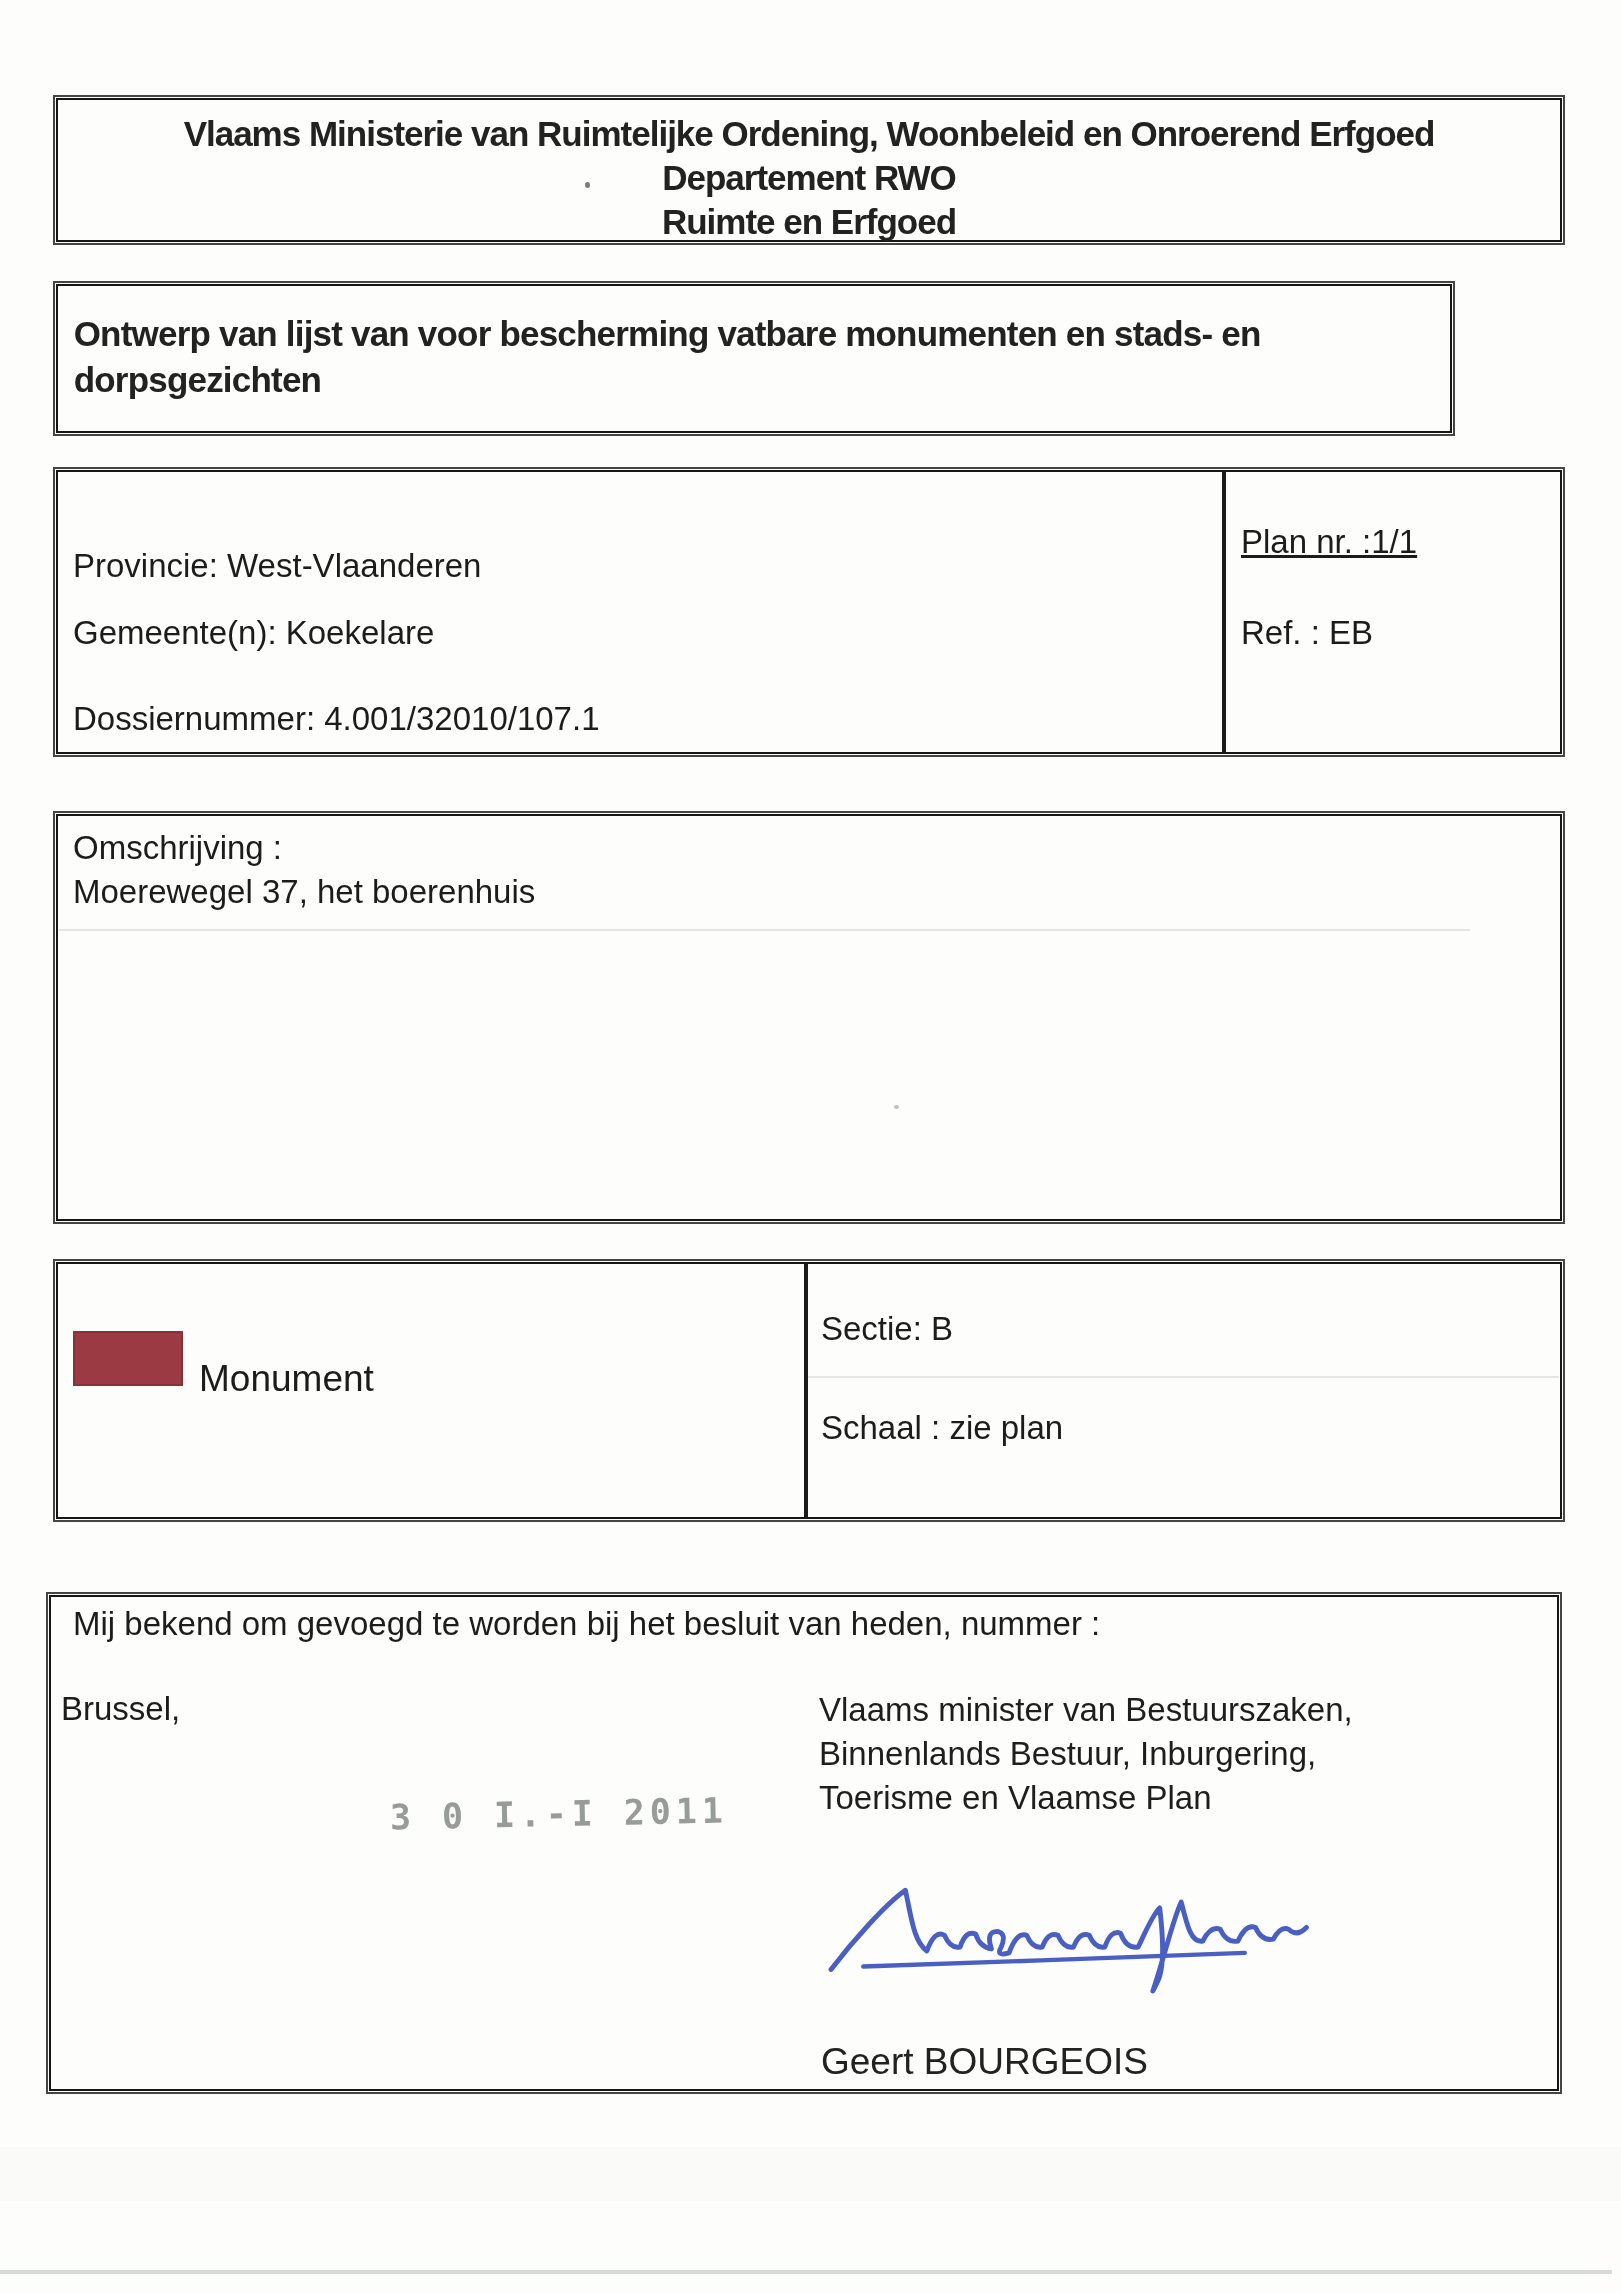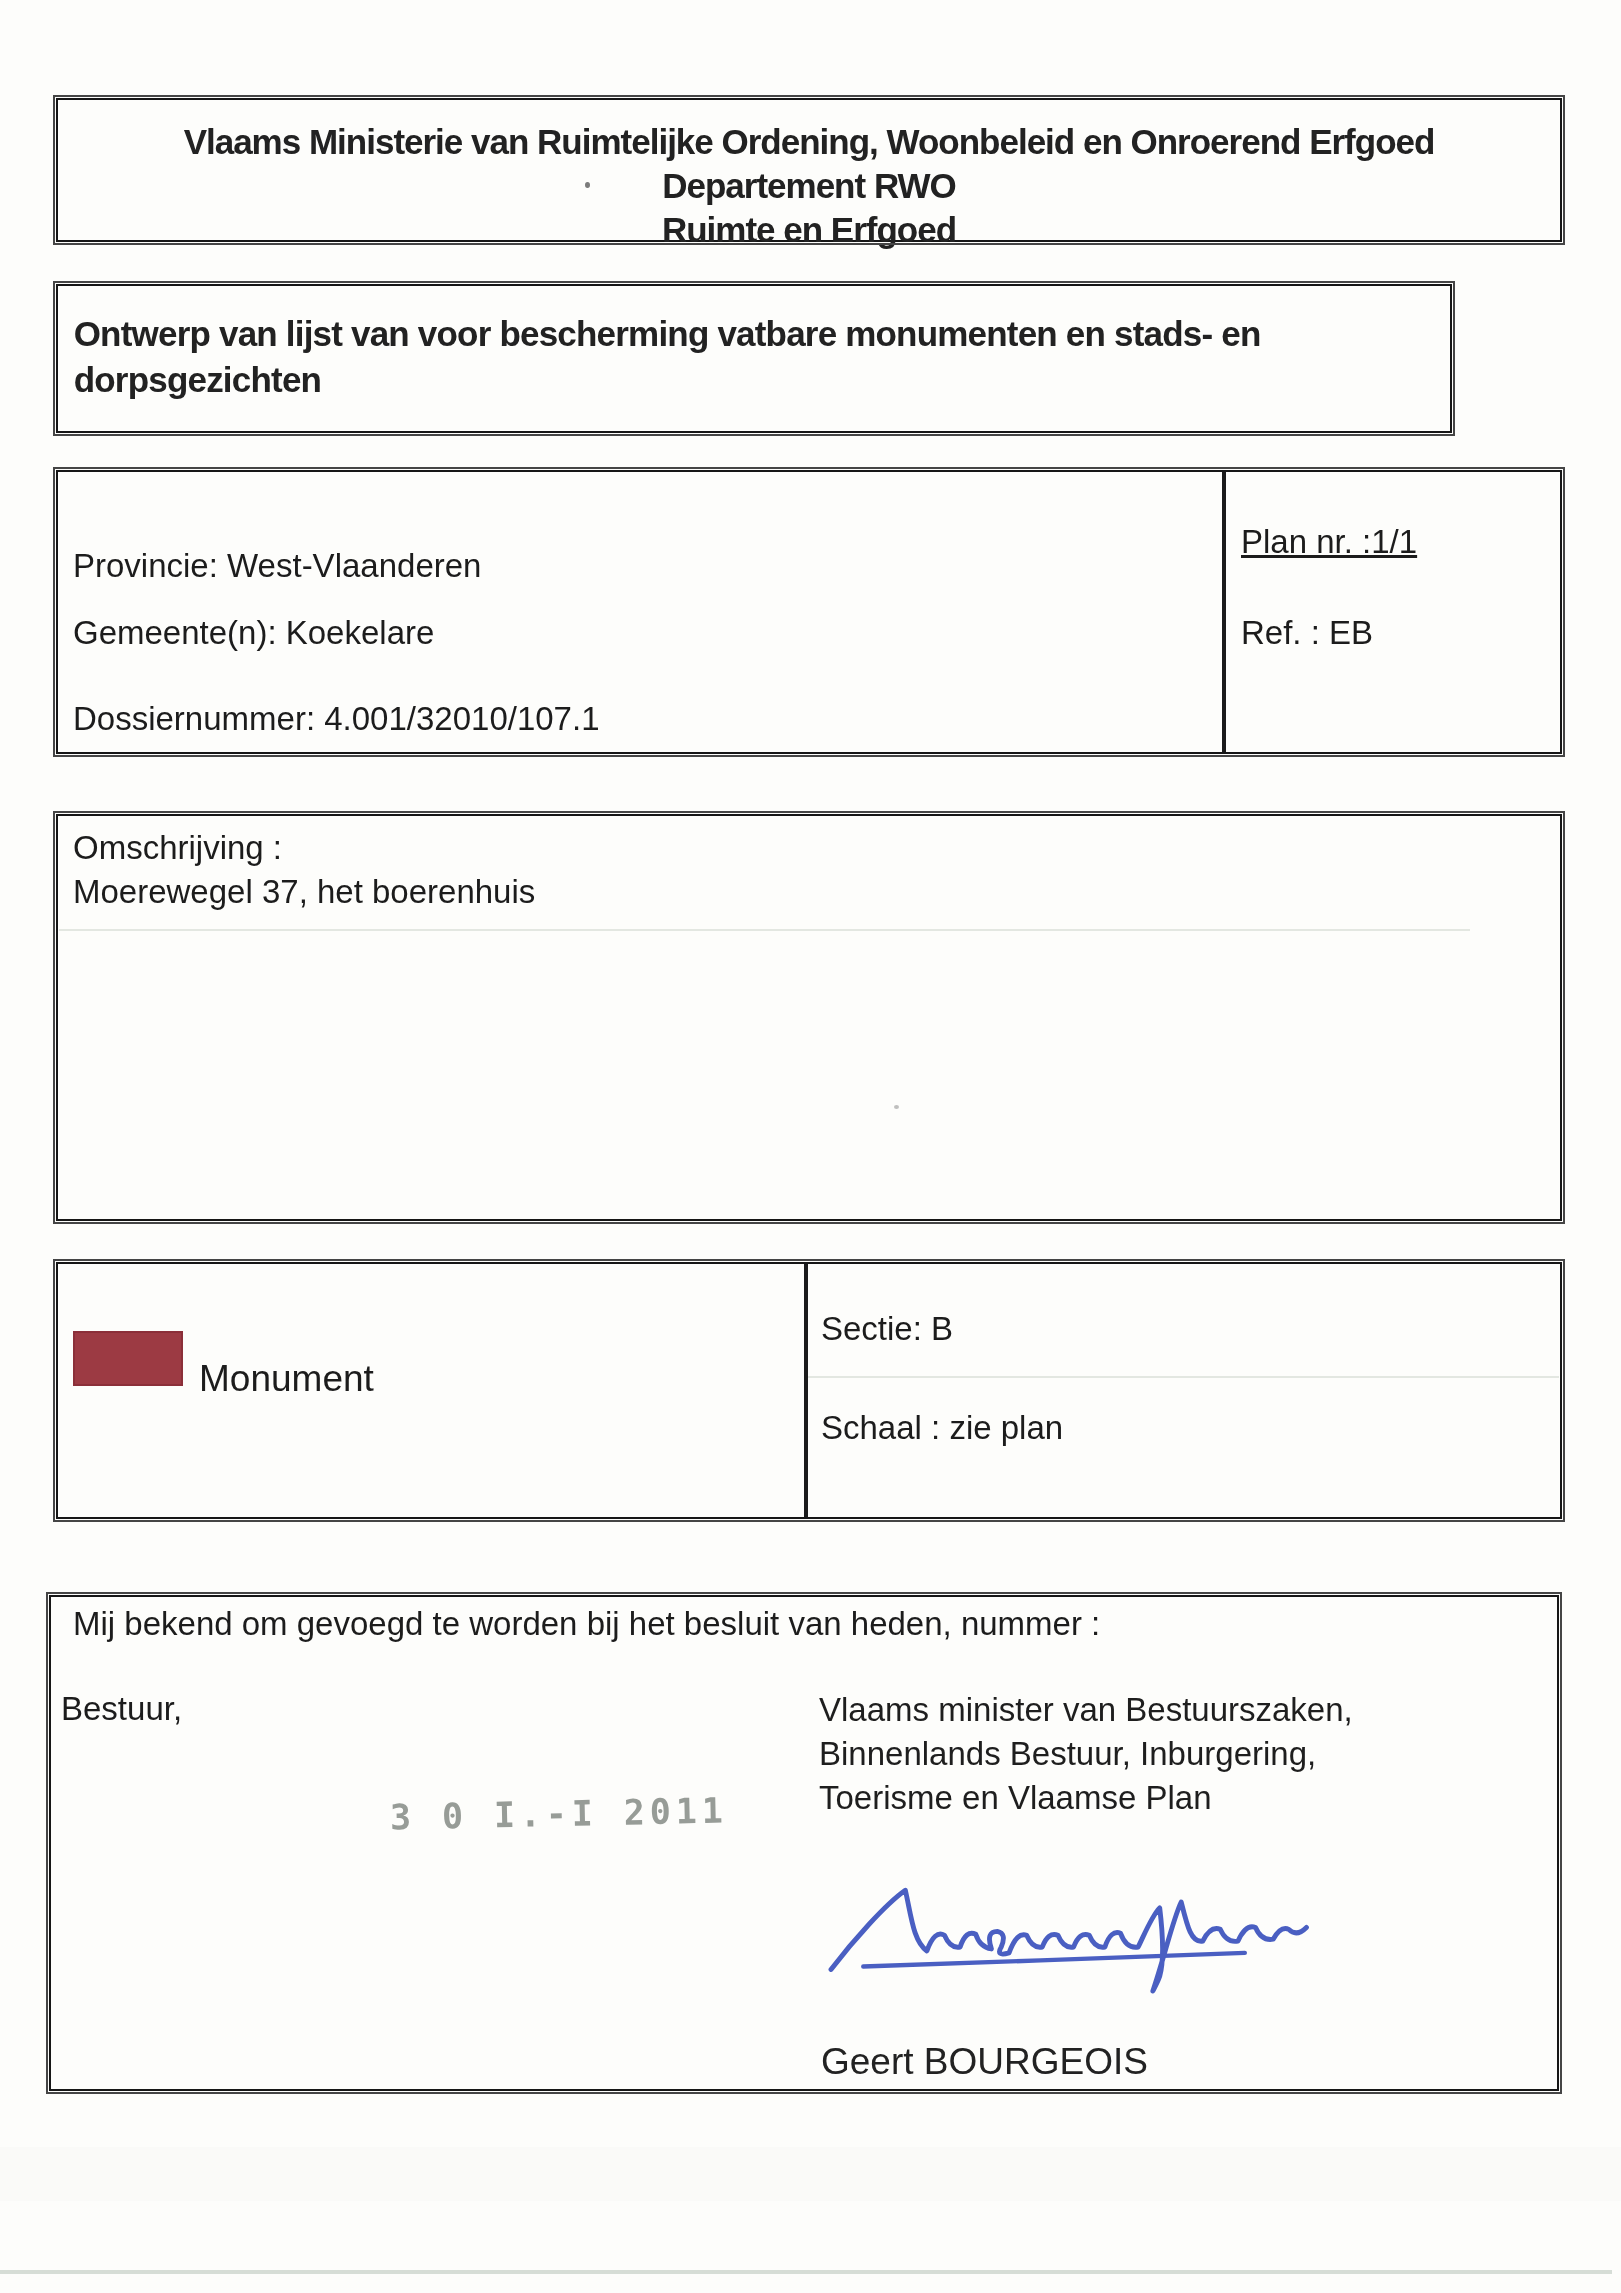--- a/index.html
+++ b/index.html
@@ -14,21 +14,21 @@
   .box{
     position:absolute;
     box-sizing:border-box;
     border:2.9px solid #161616;
     outline:2px solid #454545;
     outline-offset:1px;
     background:transparent;
   }
   .abs{position:absolute;white-space:nowrap;}
   
-  .header-box{left:56px;top:98px;width:1506px;height:144px;padding-top:20px;text-align:center;}
+  .header-box{left:56px;top:98px;width:1506px;height:144px;padding-top:12px;text-align:center;}
   .hline{
     font-weight:bold;font-size:35px;line-height:44px;color:#222;
     letter-spacing:-1px;
   }
   
   .subject-box{left:56px;top:284px;width:1396px;height:149px;padding:24.5px 29px 0 15.7px;}
   .sline{font-weight:bold;font-size:35px;line-height:46px;color:#222;letter-spacing:-0.8px;}
   
   .details-box{left:56px;top:470px;width:1506px;height:284px;}
   .vdivider{position:absolute;width:3.9px;background:#1b1b1b;}
@@ -89,21 +89,21 @@
   <div class="box legend-box"></div>
   <div class="vdivider" style="left:804px;top:1264px;height:253px;"></div>
   <div class="swatch" style="background: rgb(156, 58, 67);"></div>
   <div class="abs body-text" style="left:199px;top:1362px;font-size:37px;">Monument</div>
   <div class="abs body-text" style="left:821px;top:1312px;">Sectie: B</div>
   <div class="abs body-text" style="left:821px;top:1411px;">Schaal : zie plan</div>
   <div class="faint-line" style="left:808px;top:1376px;width:751px;"></div>
 
   <div class="box decree-box"></div>
   <div class="abs body-text" style="left:73px;top:1607px;">Mij bekend om gevoegd te worden bij het besluit van heden, nummer :</div>
-  <div class="abs body-text" style="left:61px;top:1692px;">Bestuur,</div>
+  <div class="abs body-text" style="left:61px;top:1692px;">Brussel,</div>
   <div class="abs stamp" style="left:390px;top:1794px;">3 0 I.-I 2011</div>
   <div class="abs minister-lines" style="left:819px;top:1688px;">
     <div>Vlaams minister van Bestuurszaken,</div>
     <div>Binnenlands Bestuur, Inburgering,</div>
     <div>Toerisme en Vlaamse Plan</div>
   </div>
 
   <svg class="signature" width="559" height="225" viewBox="0 0 570 230">
     <path fill="none" stroke="#4a5fc2" stroke-width="5" stroke-linecap="round" stroke-linejoin="round" d="M 32 115
          C 55 85, 88 48, 108 34

